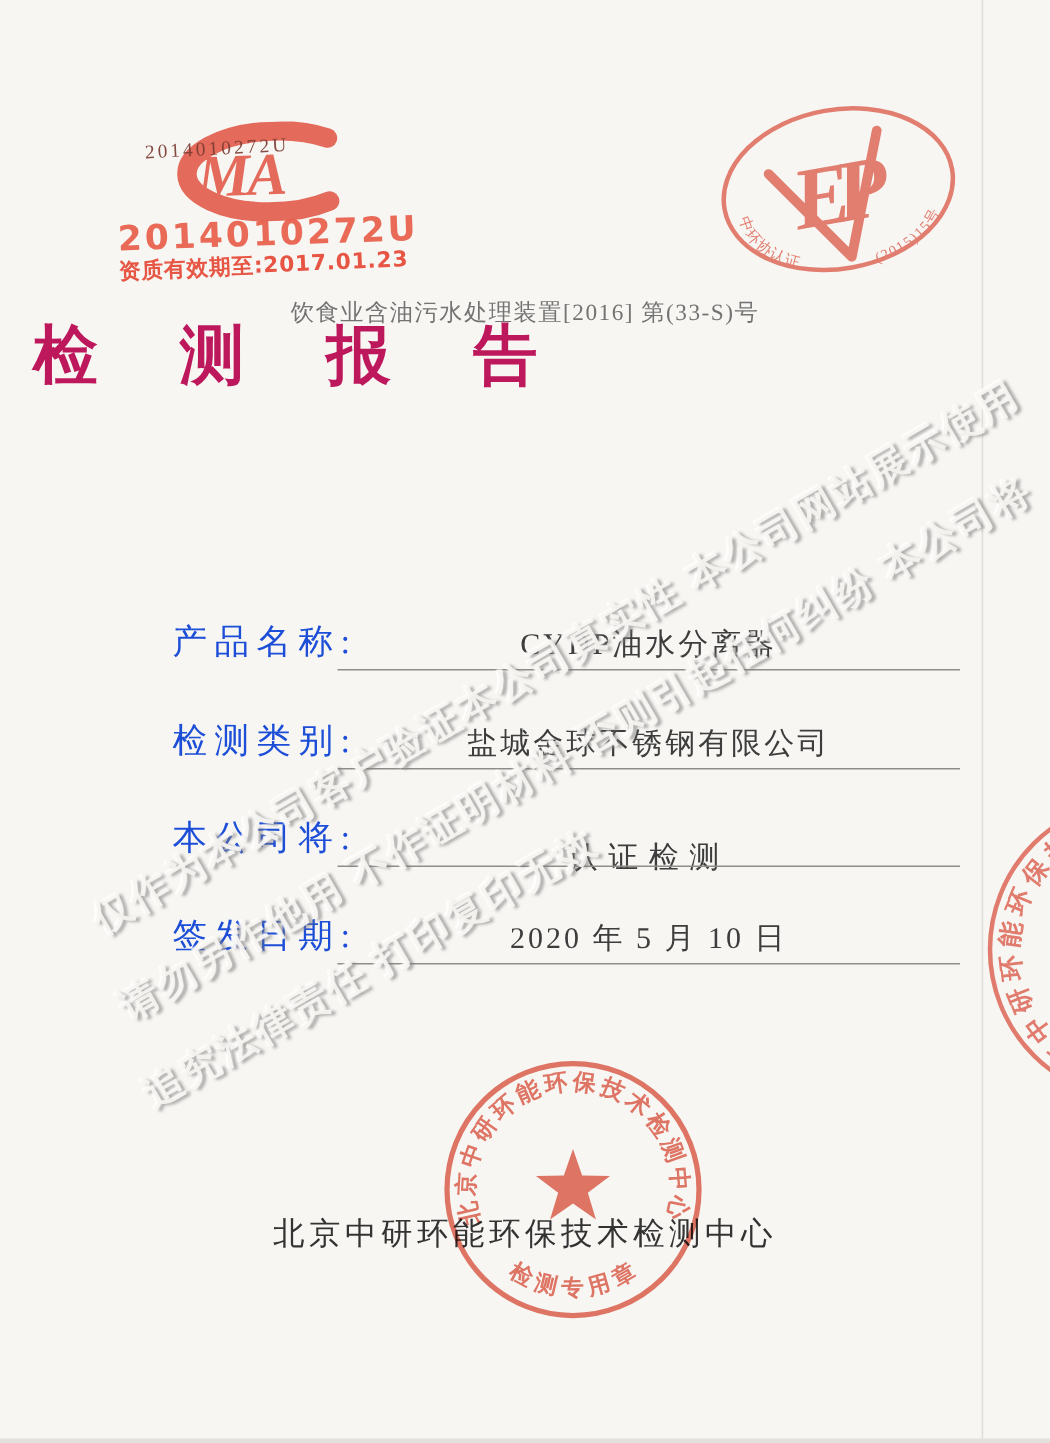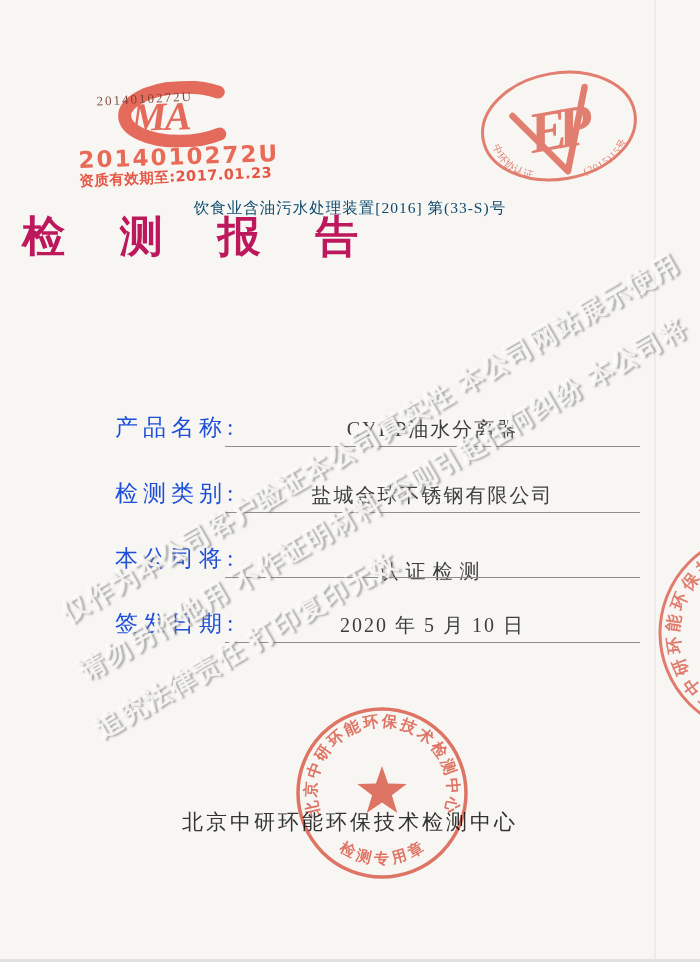--- a/index.html
+++ b/index.html
@@ -51,21 +51,21 @@
 
   
   .ep{
     position:absolute;left:474px;top:64px;z-index:3;
     transform:rotate(-10deg);mix-blend-mode:multiply;opacity:0.85;
   }
 
   
   .doc-number{
     position:absolute;left:0;top:198px;width:700px;
-    text-align:center;font-size:15.5px;letter-spacing:1px;color:#0c4a6e;
+    text-align:center;font-size:15.5px;letter-spacing:1px;color:#737373;
     z-index:2;
   }
   .page-title{
     position:absolute;left:0;top:208px;width:700px;
     font-size:43px;font-weight:bold;
     letter-spacing:22px;text-indent:22px;color:#be185d;
     z-index:2;
   }
 
   

